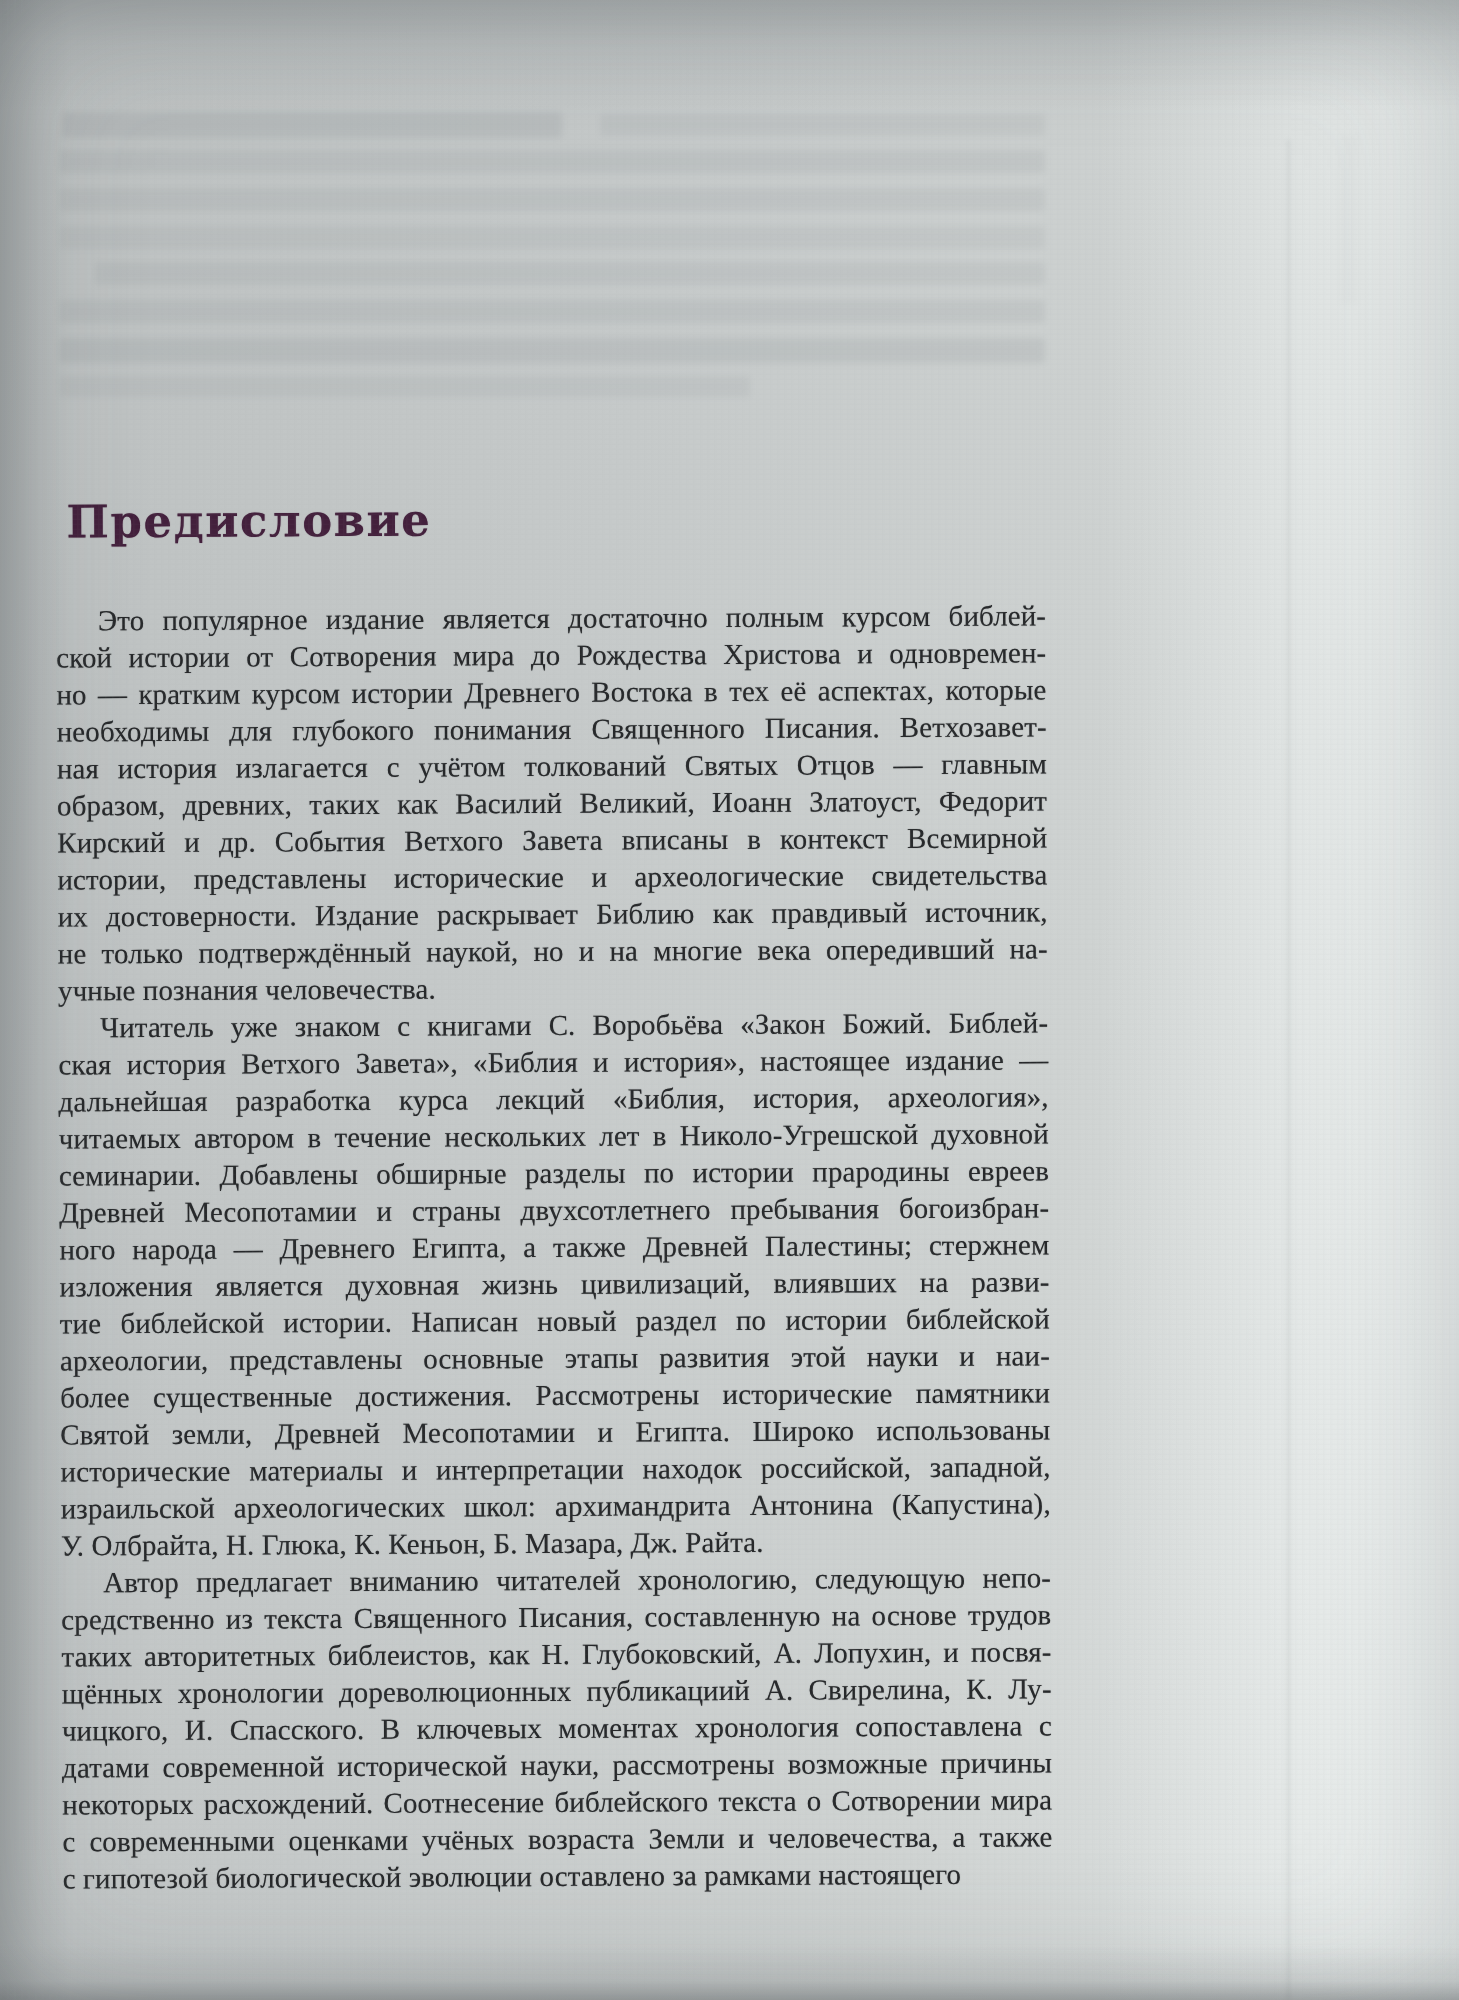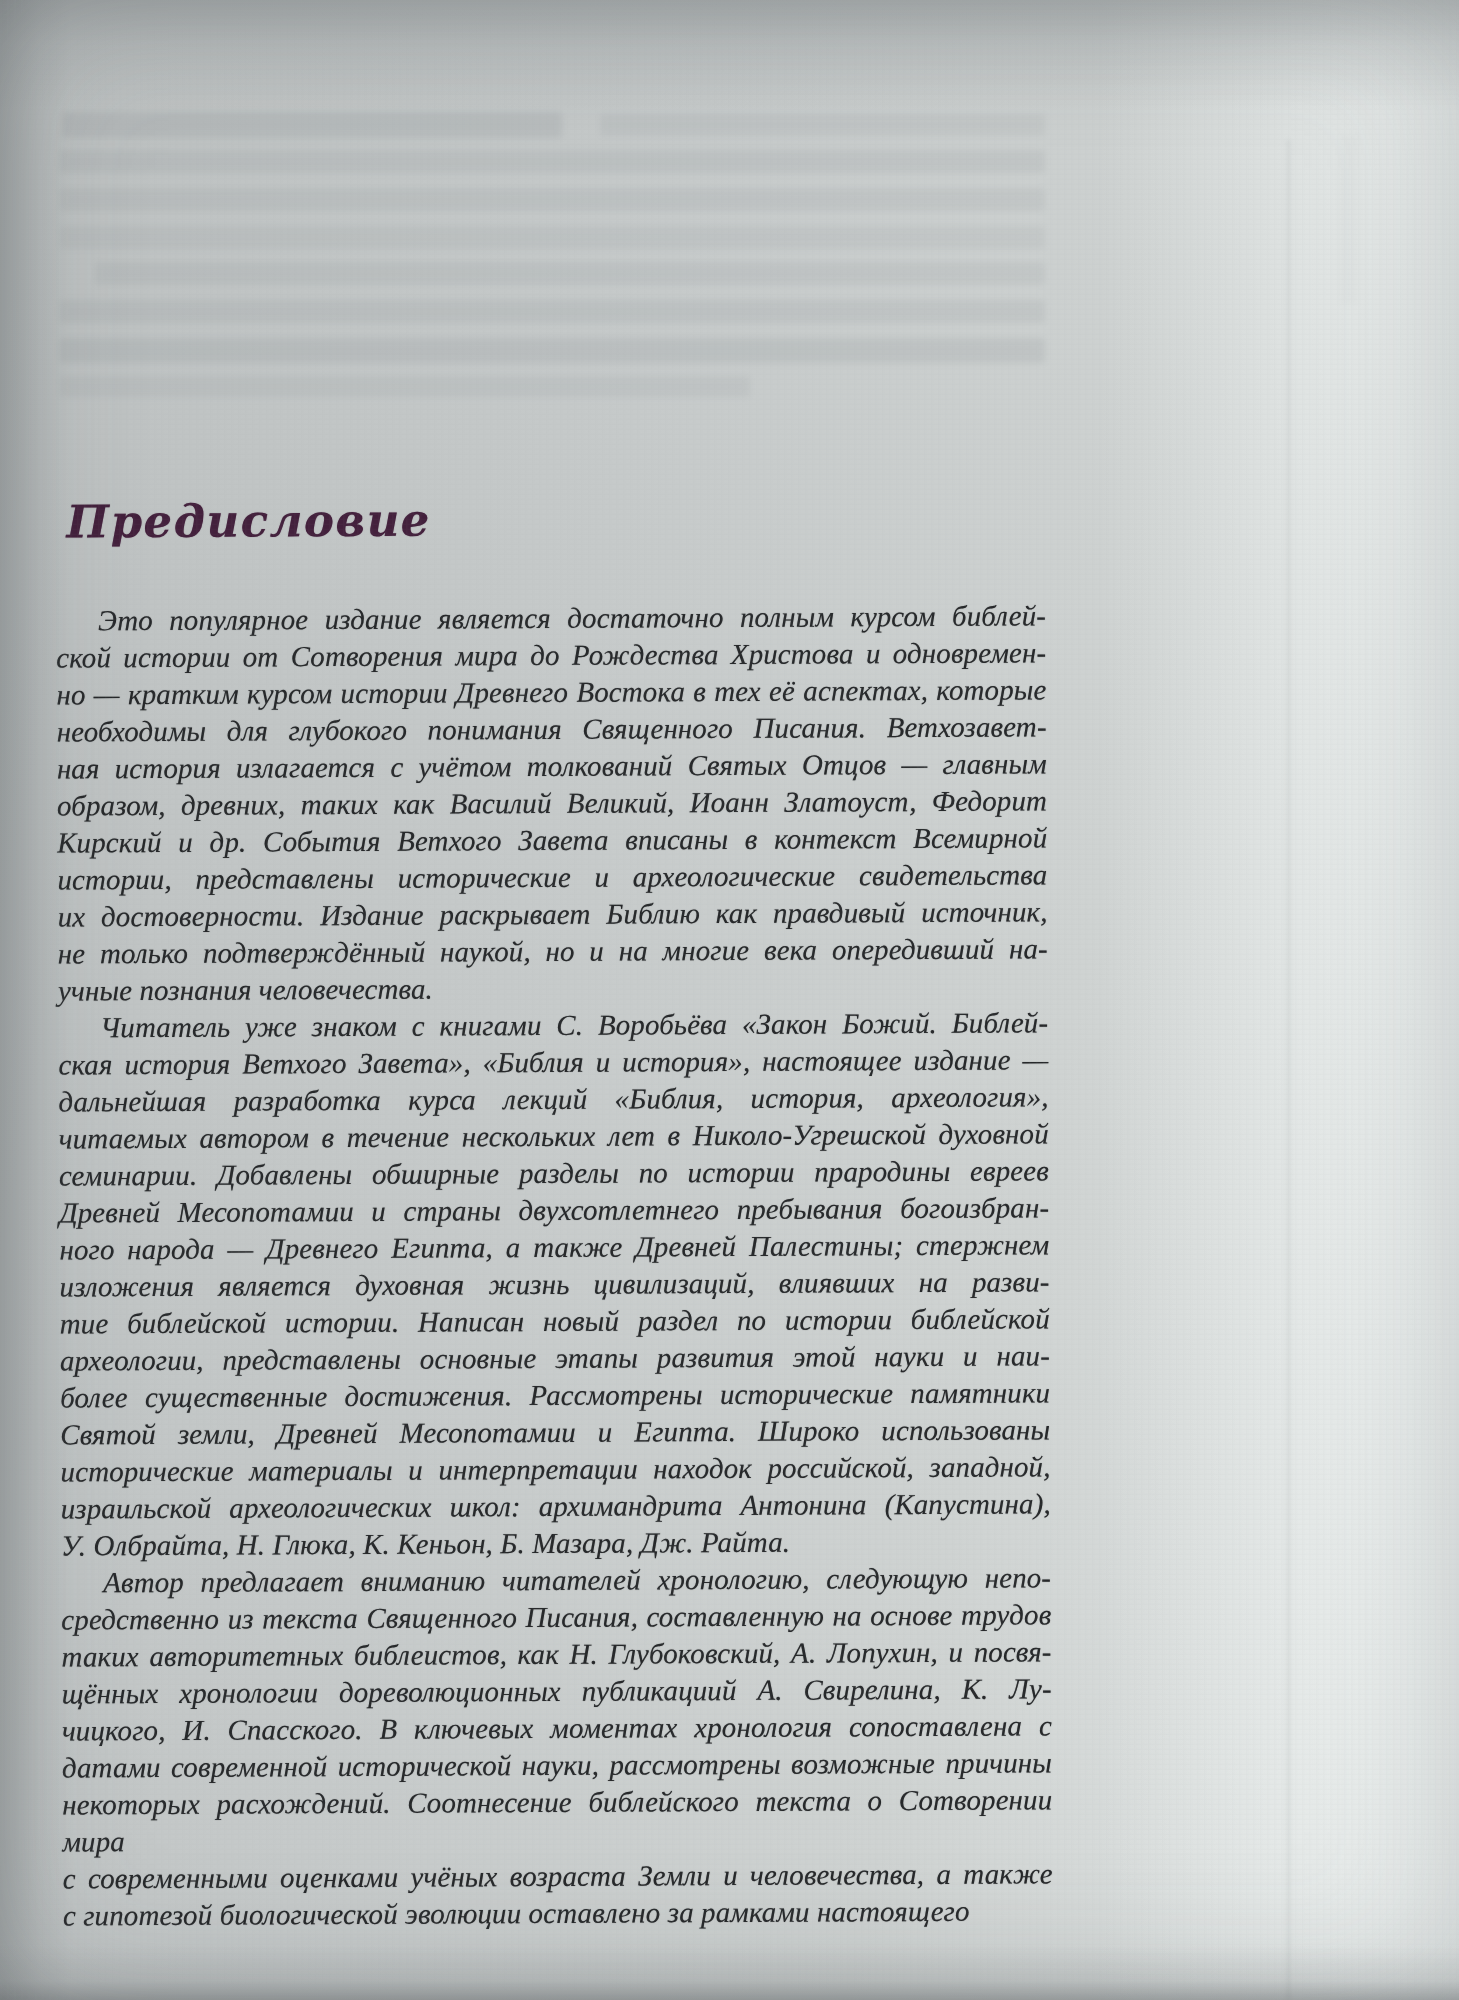--- a/index.html
+++ b/index.html
@@ -4,21 +4,20 @@
 <style>
   html, body { margin: 0; padding: 0; background: #888; }
   .photo {
     position: relative;
     width: 1459px;
     height: 2000px;
     overflow: hidden;
     background:
       linear-gradient(103deg, #bcc0c0 0%, #c6caca 38%, #cfd3d2 68%, #dce0df 88%, #e2e6e5 100%);
     font-family: "Liberation Serif", serif;
-    font-style: italic;
   }
   
   .shade { position: absolute; pointer-events: none; }
   .shade-top {
     left: 0; top: 0; width: 100%; height: 110px;
     background: linear-gradient(to bottom, rgba(128,133,135,0.38) 0%, rgba(150,155,157,0.22) 40%, rgba(170,175,177,0.0) 100%);
   }
   .shade-left {
     left: 0; top: 0; width: 70px; height: 100%;
     background: linear-gradient(to right, rgba(105,110,112,0.32) 0%, rgba(120,125,127,0.12) 55%, rgba(130,135,137,0.0) 100%);

